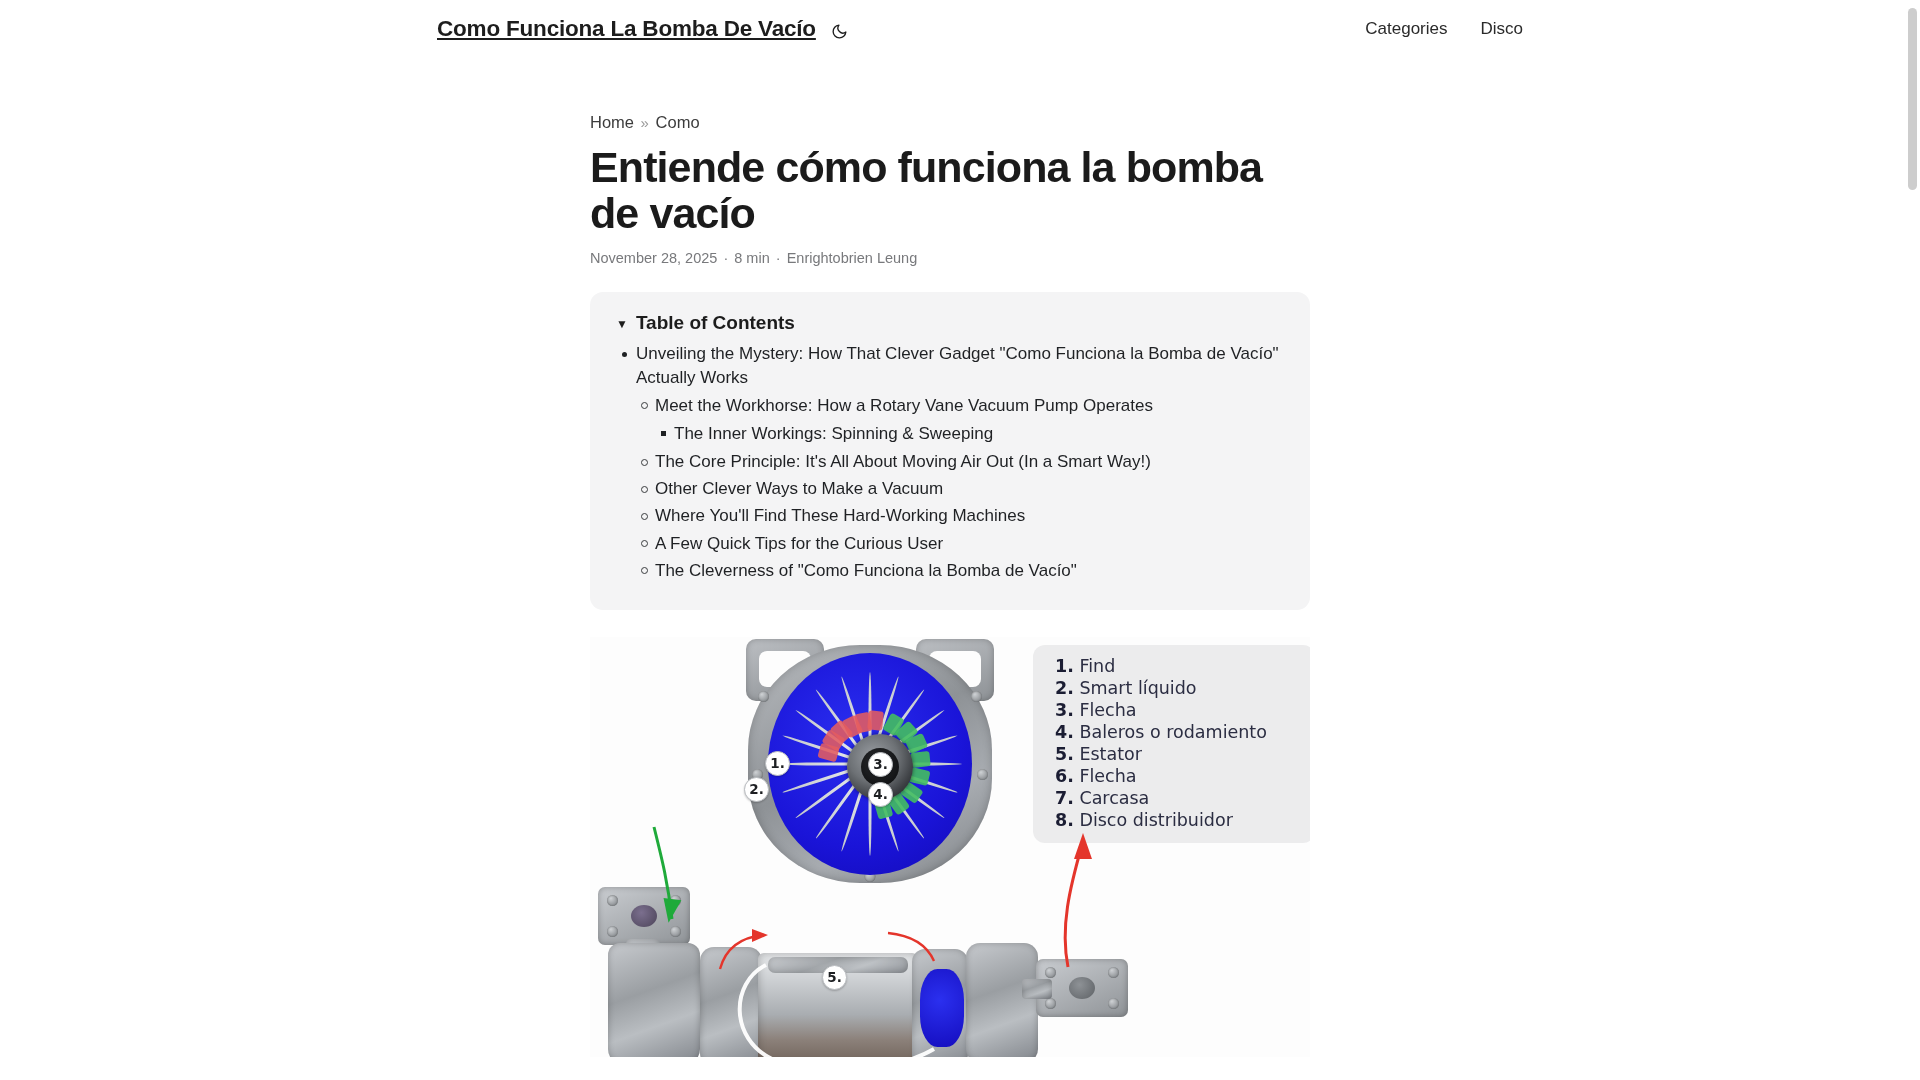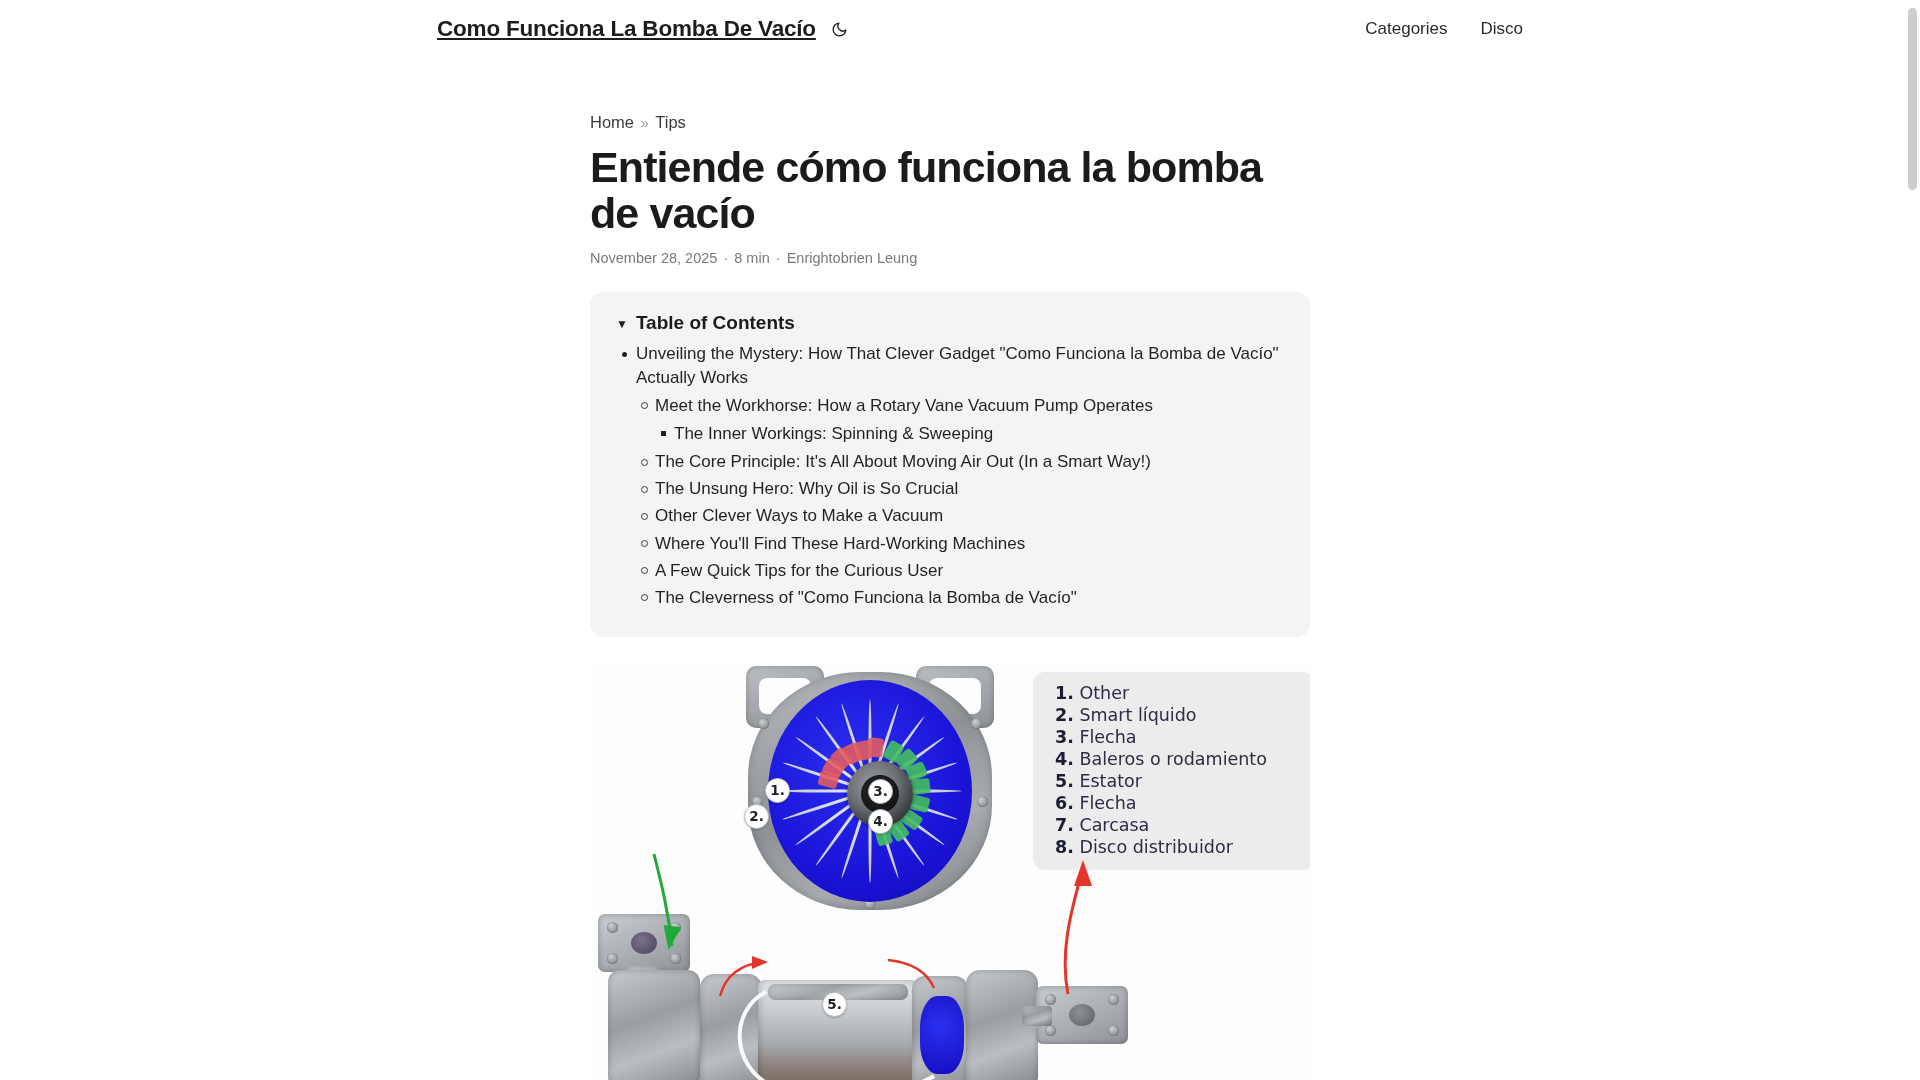--- a/index.html
+++ b/index.html
@@ -26,21 +26,21 @@
   .header-inner {
     width: 100%;
     display: flex;
     align-items: center;
     justify-content: space-between;
     padding-left: 437px;
     padding-right: 397px;
   }
   .brand-wrap {
     display: flex;
-    align-items: center;
+    align-items: flex-end;
     gap: 13px;
   }
   .site-title {
     font-size: 22.5px;
     font-weight: 700;
     letter-spacing: -0.2px;
     color: #1d1d1d;
     white-space: nowrap;
   }
   .moon-toggle {
@@ -375,21 +375,21 @@
     </nav>
   </div>
 </header>
 
 <main class="page">
   <div class="content-col">
 
     <div class="breadcrumb">
       <a class="crumb" href="#">Home</a>
       <span class="sep">»</span>
-      <a class="crumb" href="#">Tips</a>
+      <a class="crumb" href="#">Como</a>
     </div>
 
     <h1 class="post-title">Entiende cómo funciona la bomba de vacío</h1>
 
     <div class="post-meta">
       <span>November 28, 2025</span>
       <span class="dot">·</span>
       <span>8 min</span>
       <span class="dot">·</span>
       <span>Enrightobrien Leung</span>
@@ -407,23 +407,20 @@
             <li>
               <a href="#">Meet the Workhorse: How a Rotary Vane Vacuum Pump Operates</a>
               <ul class="lvl3">
                 <li>
                   <a href="#">The Inner Workings: Spinning &amp; Sweeping</a>
                 </li>
               </ul>
             </li>
             <li>
               <a href="#">The Core Principle: It's All About Moving Air Out (In a Smart Way!)</a>
-            </li>
-            <li>
-              <a href="#">The Unsung Hero: Why Oil is So Crucial</a>
             </li>
             <li>
               <a href="#">Other Clever Ways to Make a Vacuum</a>
             </li>
             <li>
               <a href="#">Where You'll Find These Hard-Working Machines</a>
             </li>
             <li>
               <a href="#">A Few Quick Tips for the Curious User</a>
             </li>
@@ -494,21 +491,21 @@
 
           <div class="callout" style="left:25px; top:112px;">1.</div>
           <div class="callout" style="left:4px; top:138px;">2.</div>
           <div class="callout" style="left:128px; top:113px;">3.</div>
           <div class="callout" style="left:128px; top:143px;">4.</div>
         </div>
 
         <div class="legend-card">
           <div class="legend-item">
             <b>1.</b>
-            <span>Other</span>
+            <span>Find</span>
           </div>
           <div class="legend-item">
             <b>2.</b>
             <span>Smart líquido</span>
           </div>
           <div class="legend-item">
             <b>3.</b>
             <span>Flecha</span>
           </div>
           <div class="legend-item">

